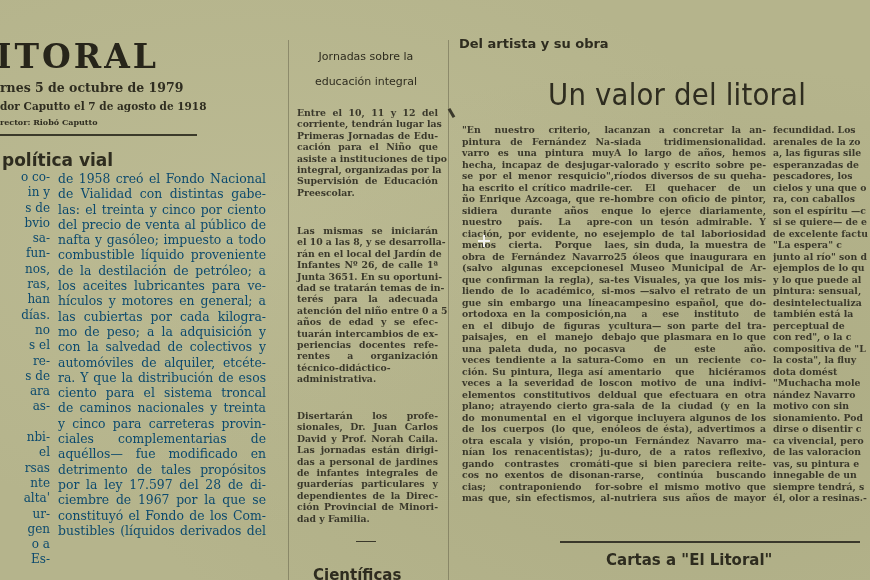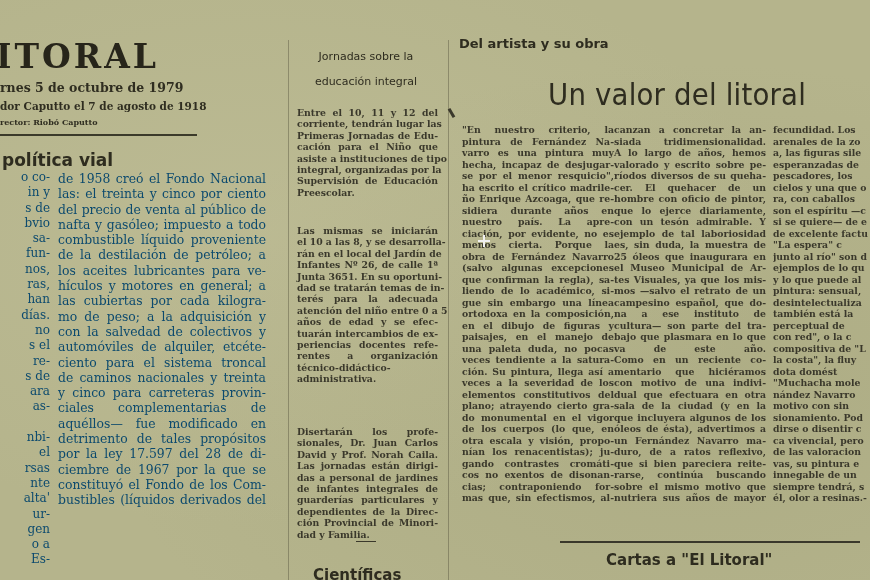--- a/index.html
+++ b/index.html
@@ -93,31 +93,33 @@
     <span class="col-line">rsas</span>
     <span class="col-line">nte</span>
     <span class="col-line">alta'</span>
     <span class="col-line">ur-</span>
     <span class="col-line">gen</span>
     <span class="col-line">o a</span>
     <span class="col-line">Es-</span>
   </div>
 <div class="abs col-text main-col" id="maincol">
     <span class="col-line">de 1958 creó el Fondo Nacional</span>
+    <span class="col-line">de Vialidad con distintas gabe-</span>
     <span class="col-line">las: el treinta y cinco por ciento</span>
     <span class="col-line">del precio de venta al público de</span>
     <span class="col-line">nafta y gasóleo; impuesto a todo</span>
     <span class="col-line">combustible líquido proveniente</span>
     <span class="col-line">de la destilación de petróleo; a</span>
     <span class="col-line">los aceites lubricantes para ve-</span>
     <span class="col-line">hículos y motores en general; a</span>
     <span class="col-line">las cubiertas por cada kilogra-</span>
     <span class="col-line">mo de peso; a la adquisición y</span>
     <span class="col-line">con la salvedad de colectivos y</span>
     <span class="col-line">automóviles de alquiler, etcéte-</span>
+    <span class="col-line">ra. Y que la distribución de esos</span>
     <span class="col-line">ciento para el sistema troncal</span>
     <span class="col-line">de caminos nacionales y treinta</span>
     <span class="col-line">y cinco para carreteras provin-</span>
     <span class="col-line">ciales complementarias de</span>
     <span class="col-line">aquéllos— fue modificado en</span>
     <span class="col-line">detrimento de tales propósitos</span>
     <span class="col-line">por la ley 17.597 del 28 de di-</span>
     <span class="col-line">ciembre de 1967 por la que se</span>
     <span class="col-line">constituyó el Fondo de los Com-</span>
     <span class="col-line">bustibles (líquidos derivados del</span>
@@ -148,21 +150,21 @@
     <span class="col-line">dad se tratarán temas de in-</span>
     <span class="col-line">terés para la adecuada</span>
     <span class="col-line">atención del niño entre 0 a 5</span>
     <span class="col-line">años de edad y se efec-</span>
     <span class="col-line">tuarán intercambios de ex-</span>
     <span class="col-line">periencias docentes refe-</span>
     <span class="col-line">rentes a organización</span>
     <span class="col-line">técnico-didáctico-</span>
     <span class="col-line last">administrativa.</span>
   </div>
-<div class="abs col-text jcol" id="jp3" style="top:410px;margin-top:16px;">
+<div class="abs col-text jcol" id="jp3" style="top:410px;">
     <span class="col-line">Disertarán los profe-</span>
     <span class="col-line">sionales, Dr. Juan Carlos</span>
     <span class="col-line">David y Prof. Norah Caila.</span>
     <span class="col-line">Las jornadas están dirigi-</span>
     <span class="col-line">das a personal de jardines</span>
     <span class="col-line">de infantes integrales de</span>
     <span class="col-line">guarderías particulares y</span>
     <span class="col-line">dependientes de la Direc-</span>
     <span class="col-line">ción Provincial de Minori-</span>
     <span class="col-line last">dad y Familia.</span>

